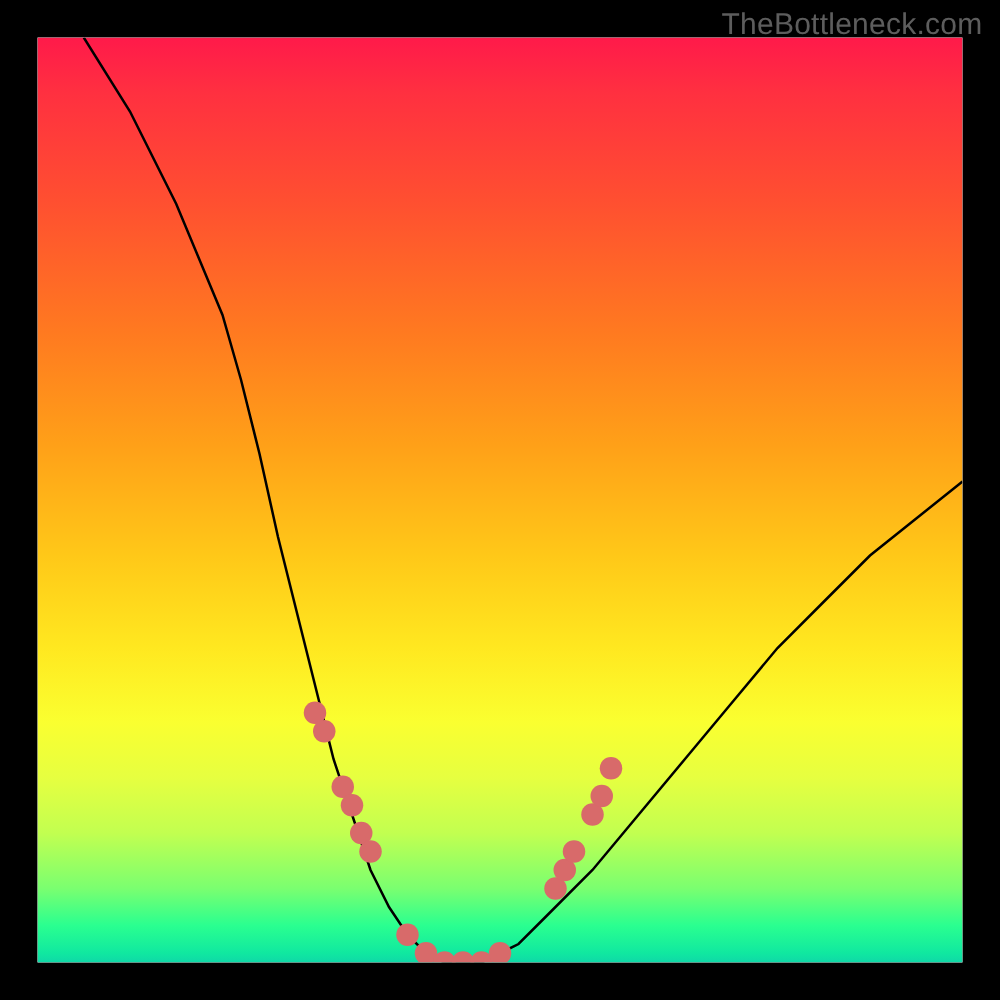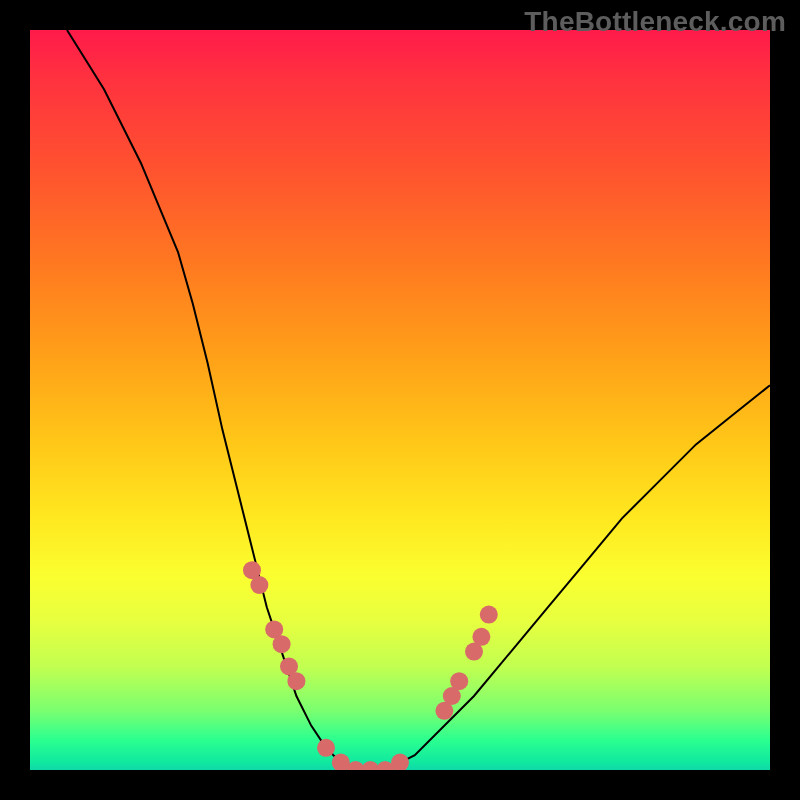--- a/index.html
+++ b/index.html
@@ -15,22 +15,22 @@
     position: relative;
     width: 800px;
     height: 800px;
     background: #000;
   }
   .attribution {
     position: absolute;
     top: 6px;
     right: 14px;
     color: #5d5d5d;
-    font-size: 28px;
-    font-weight: 700;
+    font-size: 24px;
+    font-weight: 400;
     letter-spacing: 0.2px;
     z-index: 20;
     user-select: none;
   }
   .plot {
     position: absolute;
     left: 30px;
     top: 30px;
     width: 740px;
     height: 740px;

